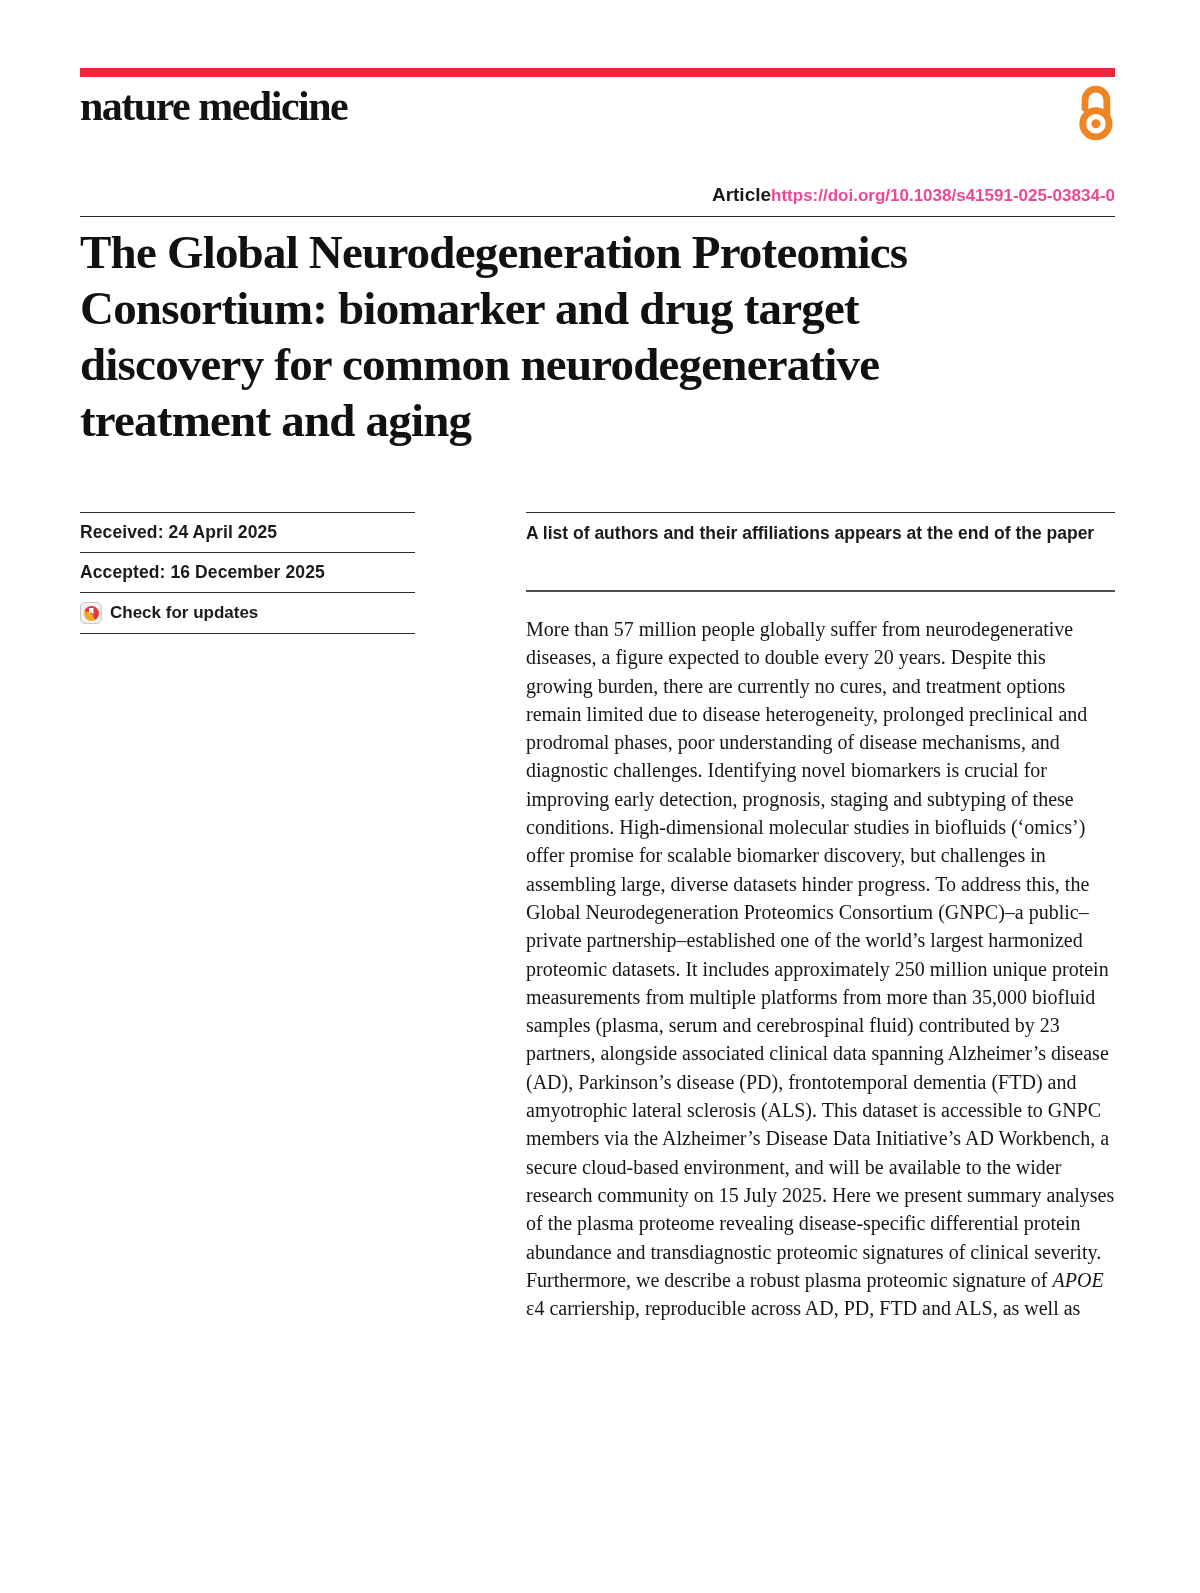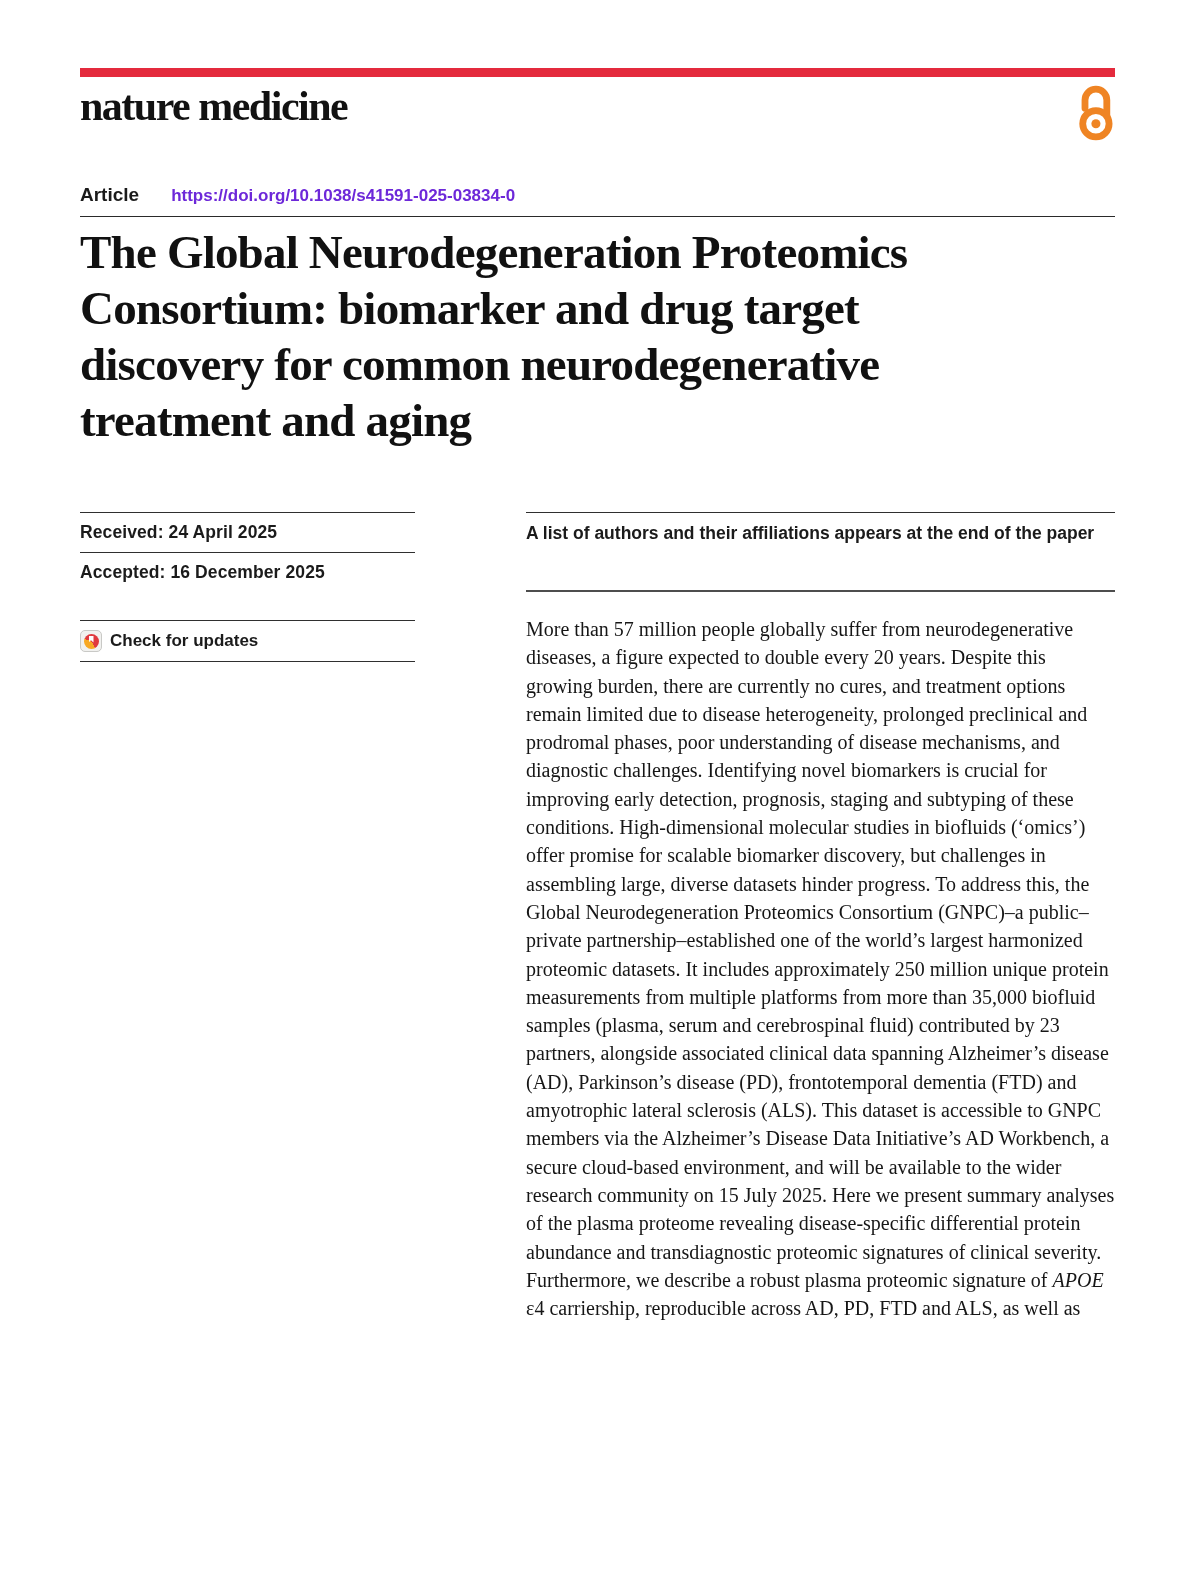--- a/index.html
+++ b/index.html
@@ -4,39 +4,39 @@
 <style>
   * { margin:0; padding:0; box-sizing:border-box; }
   html,body { width:1200px; height:1593px; background:#ffffff; font-family:"Liberation Sans", sans-serif; color:#161616; }
   .page { position:relative; width:1200px; height:1324px; overflow:hidden; }
 
   
   .redbar { position:absolute; left:80px; right:85px; top:68px; height:9px; background:#e42a3d; }
   .brand { position:absolute; left:80px; top:82px; font-family:"Liberation Serif", serif; font-weight:bold; font-size:42px; letter-spacing:-1.5px; color:#121212; }
   .oa-icon { position:absolute; right:85px; top:79px; }
 
-  .article-row { position:absolute; left:80px; right:72px; top:184px; display:flex; justify-content:flex-start; align-items:baseline; }
+  .article-row { position:absolute; left:80px; right:85px; top:184px; display:flex; justify-content:flex-end; align-items:baseline; }
   .article-label { font-size:19px; font-weight:bold; color:#1a1a1a; }
-  .doi-link { font-size:17px; font-weight:bold; color:#6d28d9; text-decoration:none; cursor:pointer;margin-left:32px; }
+  .doi-link { font-size:17px; font-weight:bold; color:#ec4899; text-decoration:none; cursor:pointer; }
   .rule-under-article { position:absolute; left:80px; right:85px; top:216px; border-top:1px solid #2a2a2a; }
 
   .title { position:absolute; left:80px; right:85px; top:224px; font-family:"Liberation Serif", serif; font-weight:bold; font-size:47px; line-height:56px; letter-spacing:-0.8px; color:#111111; }
 
   
   .cols { position:absolute; left:80px; right:85px; top:512px; display:flex;gap:47px; }
   .col-left { width:335px; flex:0 0 335px; }
   .col-gap { width:17px; flex:0 0 17px; }
   .col-right { flex:1; }
 
   .meta-row { border-top:1px solid #2f2f2f; padding:9px 0 9px 0; min-height:39px; }
   .meta-row.last { border-bottom:1px solid #2f2f2f; }
   .meta-bold { font-size:17.5px; font-weight:bold; color:#1b1b1b; letter-spacing:0.1px; }
   .meta-serif { font-family:"Liberation Serif", serif; font-size:18px; color:#1b1b1b; }
 
-  .check-row { display:flex; align-items:center; gap:8px;margin-top:28px; }
+  .check-row { display:flex; align-items:center; gap:8px; }
   .cm-badge { width:22px; height:22px; border-radius:5px; background:#f1f1ef; border:1px solid #c9c9c6; display:flex; align-items:center; justify-content:center; }
   .cm-circle { width:15px; height:15px; border-radius:50%; background:conic-gradient(from 150deg, #f7a823 0deg 140deg, #e0393e 140deg 360deg); position:relative; }
   .cm-book { position:absolute; left:5px; top:2px; width:5px; height:7px; background:#fdfdfd; clip-path:polygon(0 0,100% 0,100% 100%,50% 68%,0 100%); }
   .check-label { font-size:17px; font-weight:bold; color:#1b1b1b; }
 
   .authors-note { border-top:1px solid #2f2f2f; padding:10px 0 46px 0; font-size:17.5px; font-weight:bold; color:#1b1b1b; }
   .abstract { border-top:2px solid #4d4d4d; padding-top:23px; font-family:"Liberation Serif", serif; font-size:20px; line-height:28.3px; color:#161616; }
   .abstract .it { font-style:italic; }
 
   

